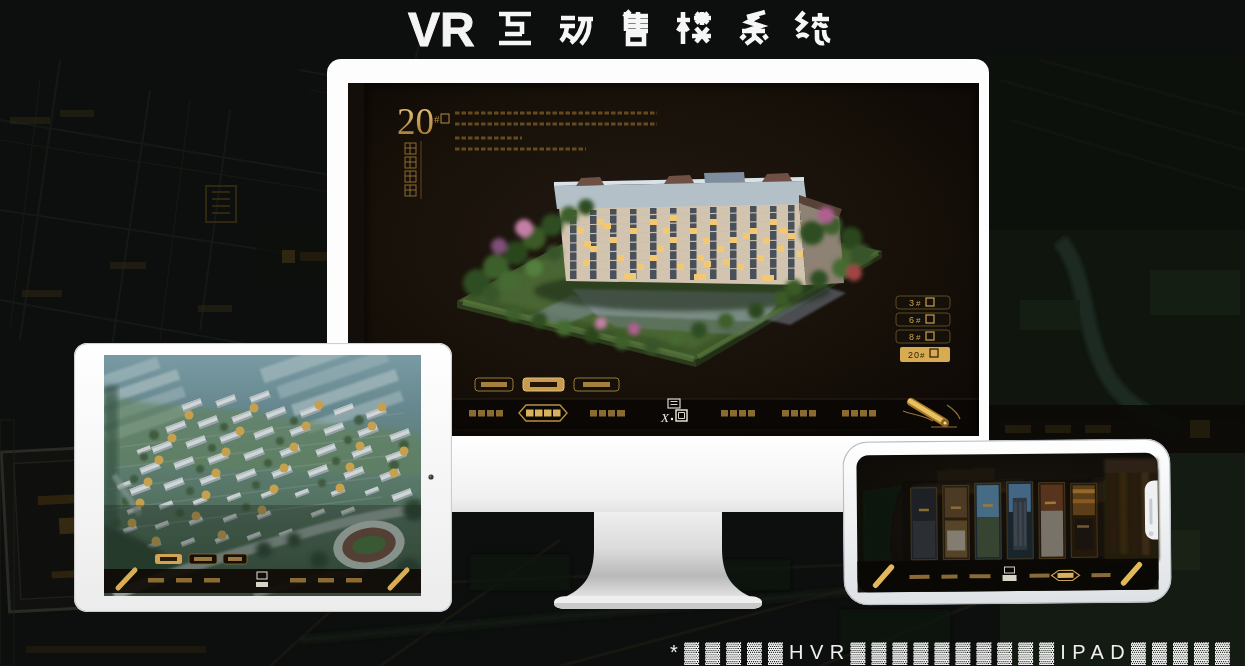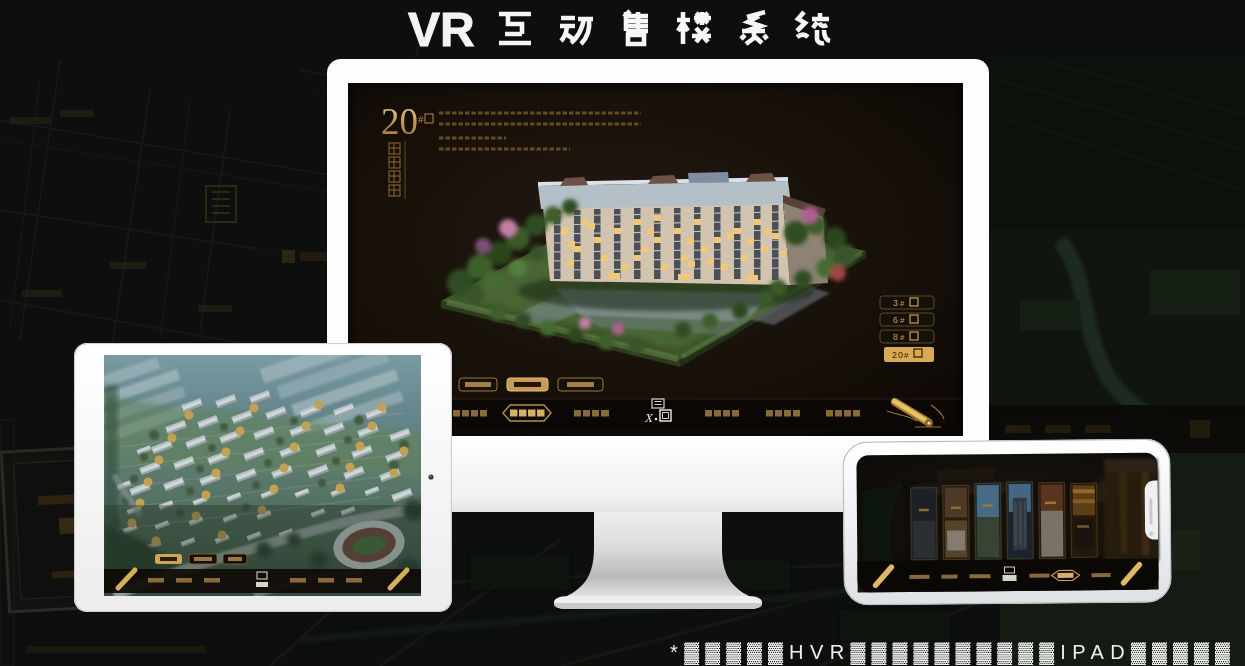--- a/index.html
+++ b/index.html
@@ -152,21 +152,21 @@
 <path d="M568,596 L748,596 C757,596 762,599 762,602 L762,604 C762,607 757,609 748,609 L568,609 C559,609 554,607 554,604 L554,602 C554,599 559,596 568,596 Z" fill="#efefef"></path>
 <path d="M554,603 L762,603 C762,607 757,609 748,609 L568,609 C559,609 554,607 554,603 Z" fill="#c9c9c9"></path>
 
 <rect x="327" y="59" width="662" height="453" rx="14" fill="#fdfdfd"></rect>
 <rect x="327" y="436" width="662" height="76" rx="12" fill="url(#ching)"></rect>
 
 <rect x="348" y="83" width="615" height="353" fill="#130e09"></rect>
 </svg>
 </div>
 
-<div class="abs" id="mscreen" style="left:348px;top:83px;width:615px;height:353px;">
+<div class="abs" id="mscreen" style="left:348px;top:83px;width:615px;height:353px;padding-left:16px;">
 <svg width="615" height="353" viewBox="0 0 615 353">
 <defs>
 <radialGradient id="scrbg" cx="0.45" cy="0.45" r="0.75">
 <stop offset="0" stop-color="#221a12"></stop>
             <stop offset="0.6" stop-color="#171009"></stop>
             <stop offset="1" stop-color="#0c0805"></stop>
 </radialGradient>
 <linearGradient id="goldtxt" x1="0" y1="0" x2="0" y2="1">
 <stop offset="0" stop-color="#f0d393"></stop>
             <stop offset="0.5" stop-color="#c89b4e"></stop>

